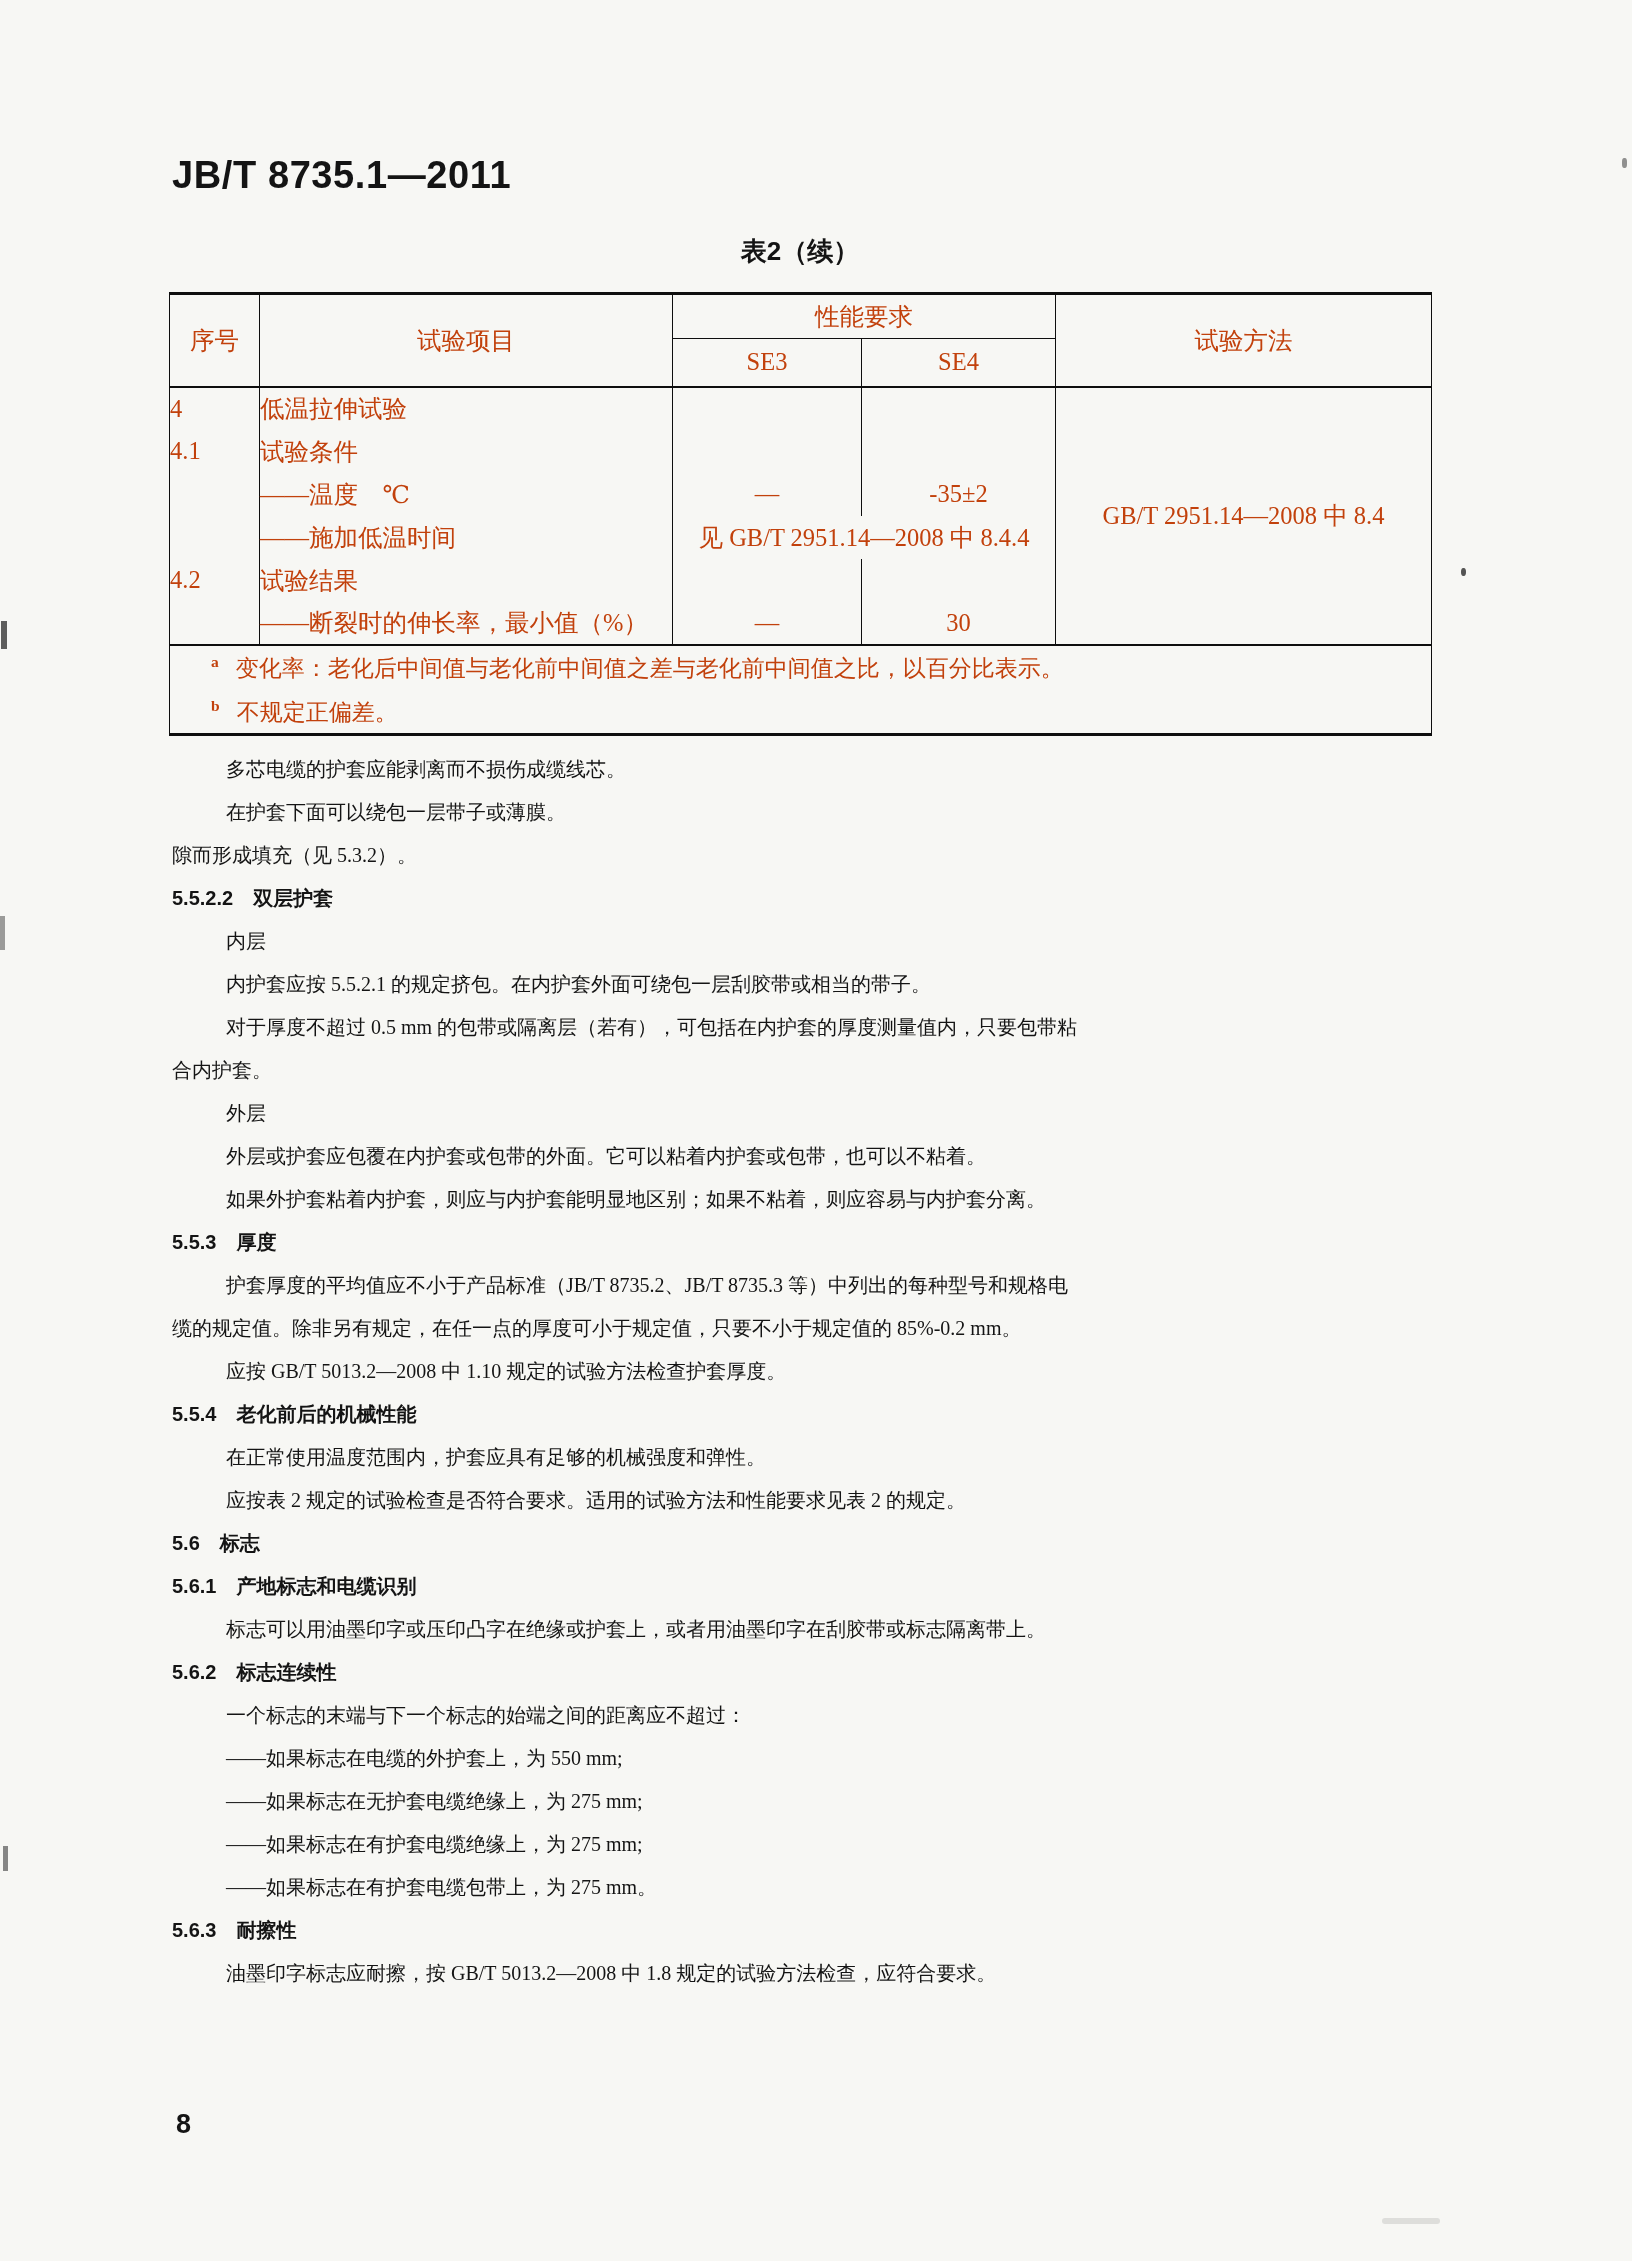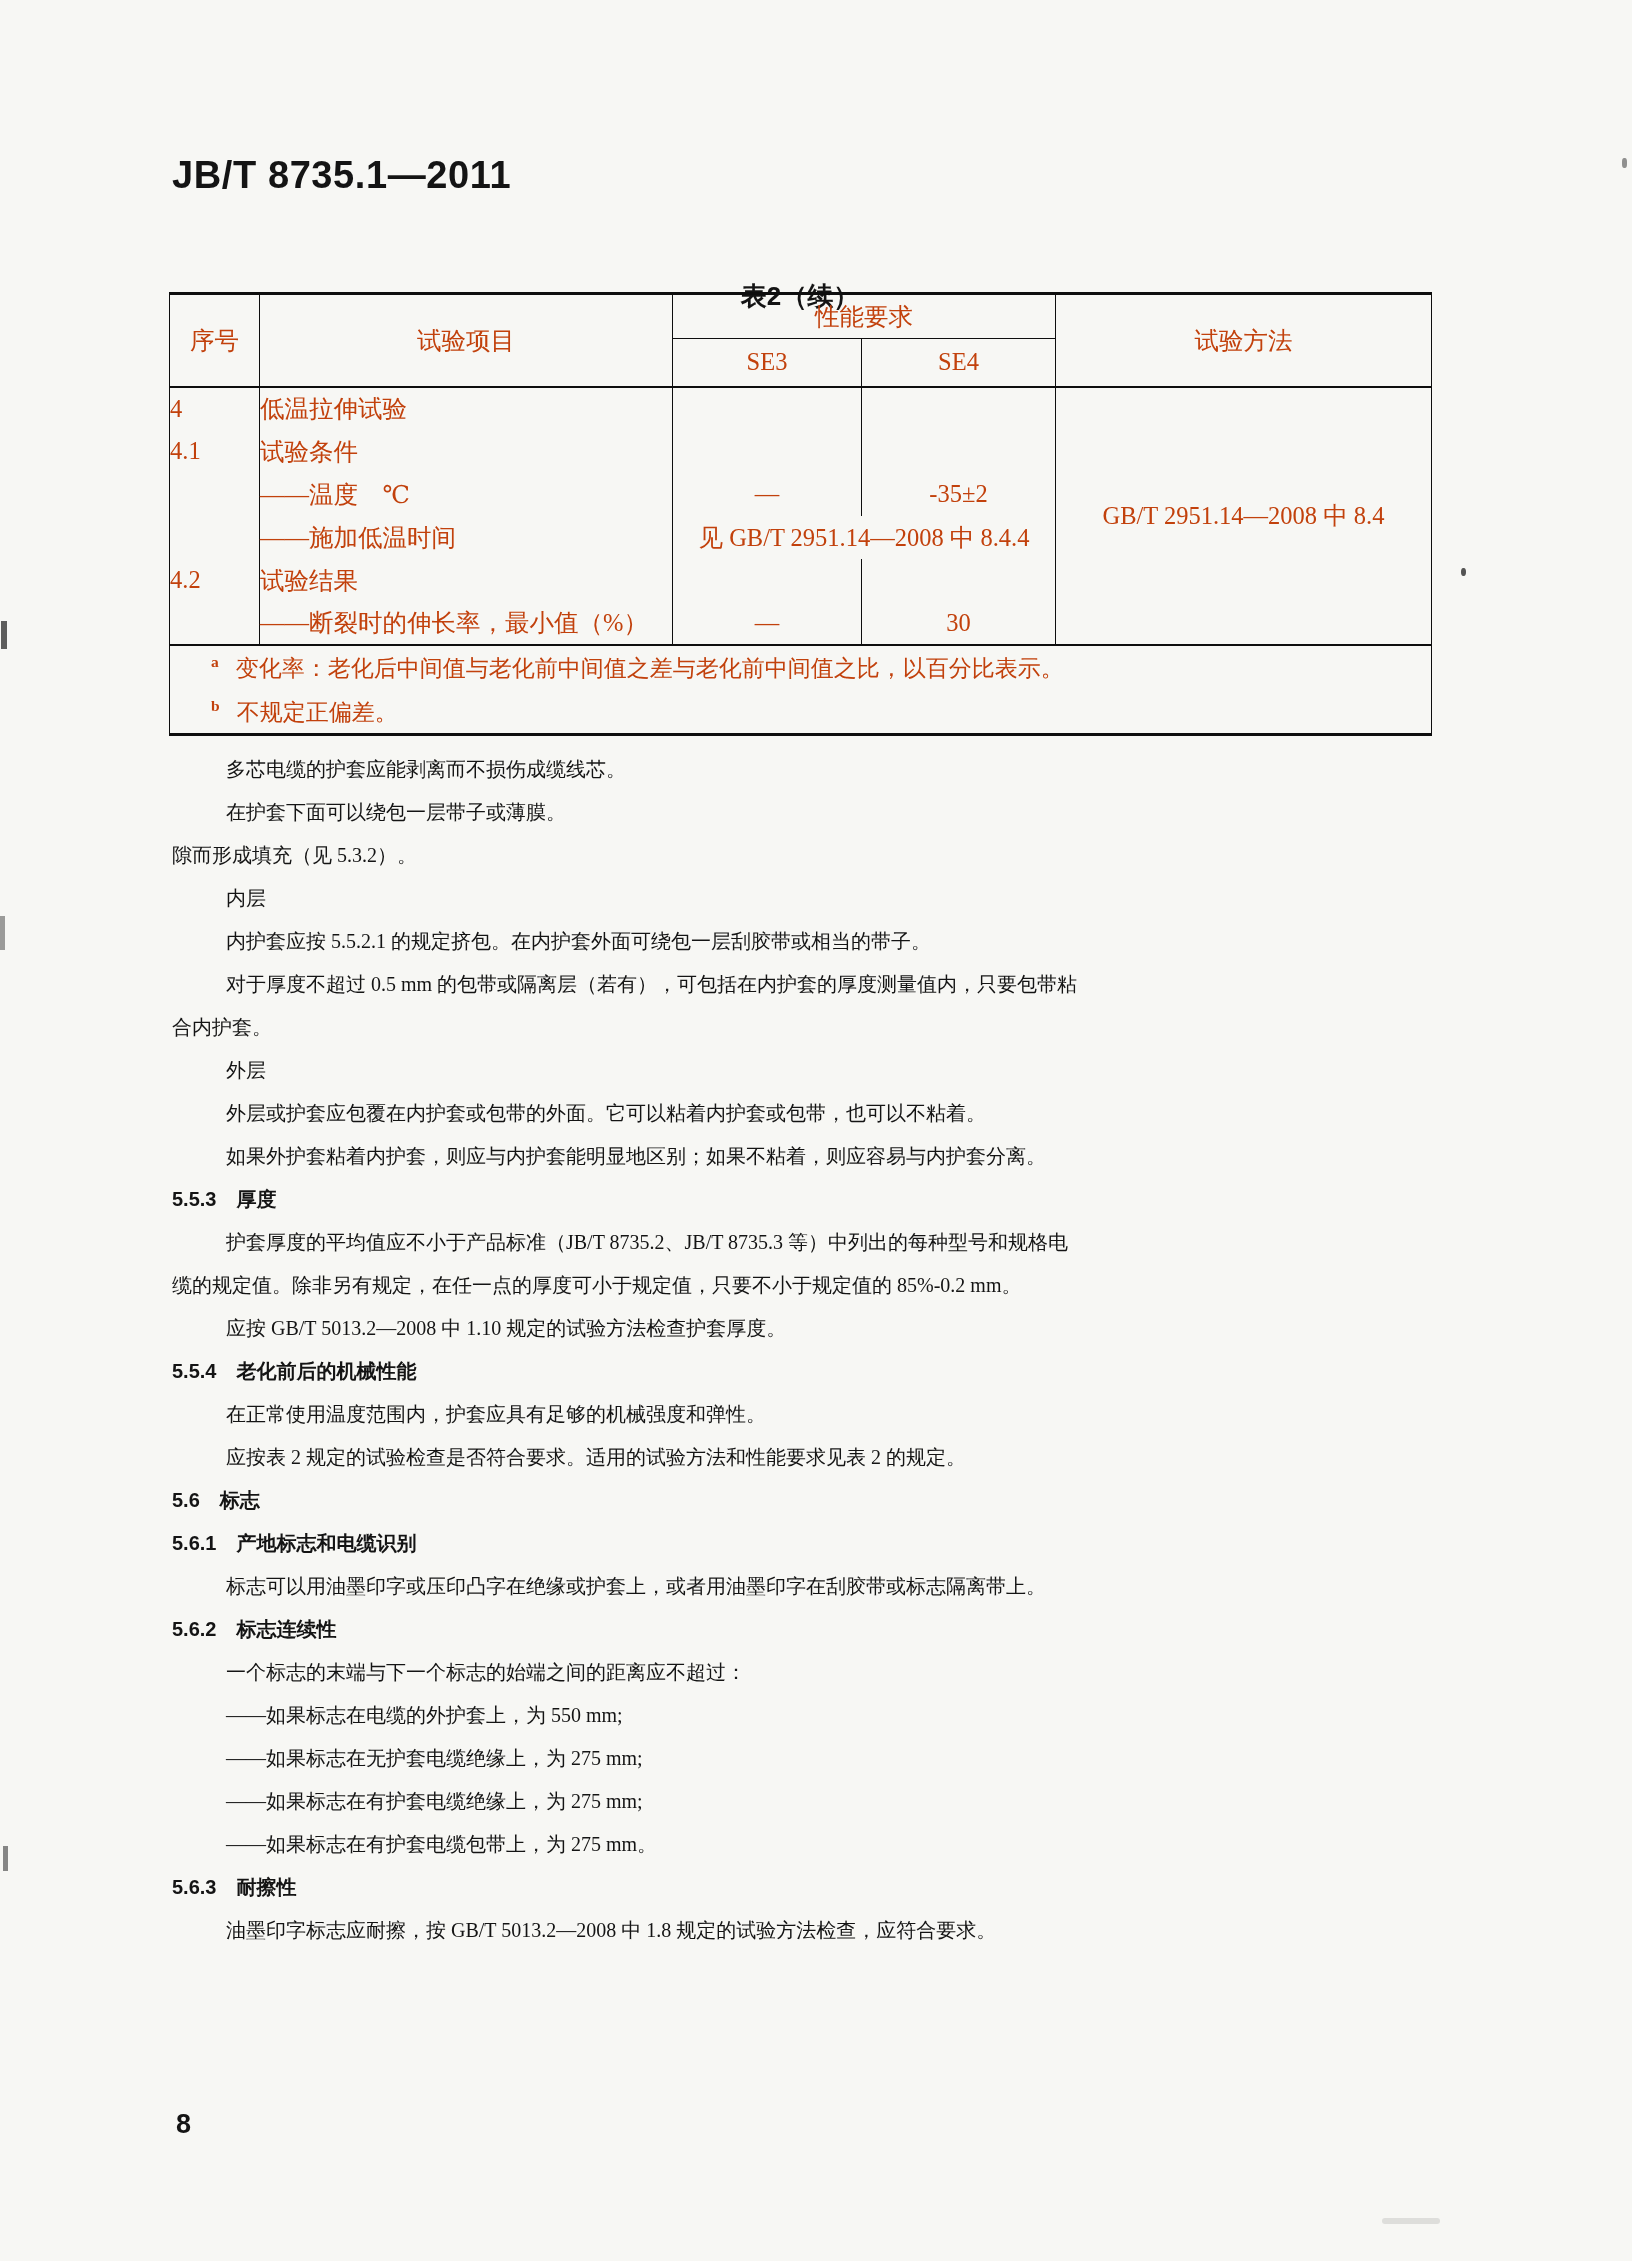--- a/index.html
+++ b/index.html
@@ -16,21 +16,21 @@
   .doc-header{
     position:absolute;left:172px;top:154px;
     font-family:"Liberation Sans","DejaVu Sans",sans-serif;
     font-weight:700;font-size:38px;letter-spacing:0.6px;
   }
 
   .table-title{
     position:absolute;left:169px;top:234px;width:1262px;
     text-align:center;
     font-family:"Liberation Sans","DejaVu Sans",sans-serif;
-    font-weight:700;font-size:26px;margin-top:45px;
+    font-weight:700;font-size:26px;
   }
 
   table.perf{
     position:absolute;left:169px;top:292px;
     width:1262px;
     border-collapse:collapse;
     table-layout:fixed;
     font-size:24.5px;
     color:#c2410c;
   }
@@ -186,20 +186,21 @@
       <tr>
         <td colspan="5"><span class="fn-marker">b</span><span>不规定正偏差。</span></td>
       </tr>
     </tbody>
   </table>
 
   <div class="body-text">
     <p class="indent">多芯电缆的护套应能剥离而不损伤成缆线芯。</p>
     <p class="indent">在护套下面可以绕包一层带子或薄膜。</p>
     <p class="flush">隙而形成填充（见 5.3.2）。</p>
+    <p class="heading">5.5.2.2　双层护套</p>
     <p class="subheading">内层</p>
     <p class="indent">内护套应按 5.5.2.1 的规定挤包。在内护套外面可绕包一层刮胶带或相当的带子。</p>
     <p class="indent">对于厚度不超过 0.5 mm 的包带或隔离层（若有），可包括在内护套的厚度测量值内，只要包带粘</p>
     <p class="flush">合内护套。</p>
     <p class="subheading">外层</p>
     <p class="indent">外层或护套应包覆在内护套或包带的外面。它可以粘着内护套或包带，也可以不粘着。</p>
     <p class="indent">如果外护套粘着内护套，则应与内护套能明显地区别；如果不粘着，则应容易与内护套分离。</p>
     <p class="heading">5.5.3　厚度</p>
     <p class="indent">护套厚度的平均值应不小于产品标准（JB/T 8735.2、JB/T 8735.3 等）中列出的每种型号和规格电</p>
     <p class="flush">缆的规定值。除非另有规定，在任一点的厚度可小于规定值，只要不小于规定值的 85%-0.2 mm。</p>

